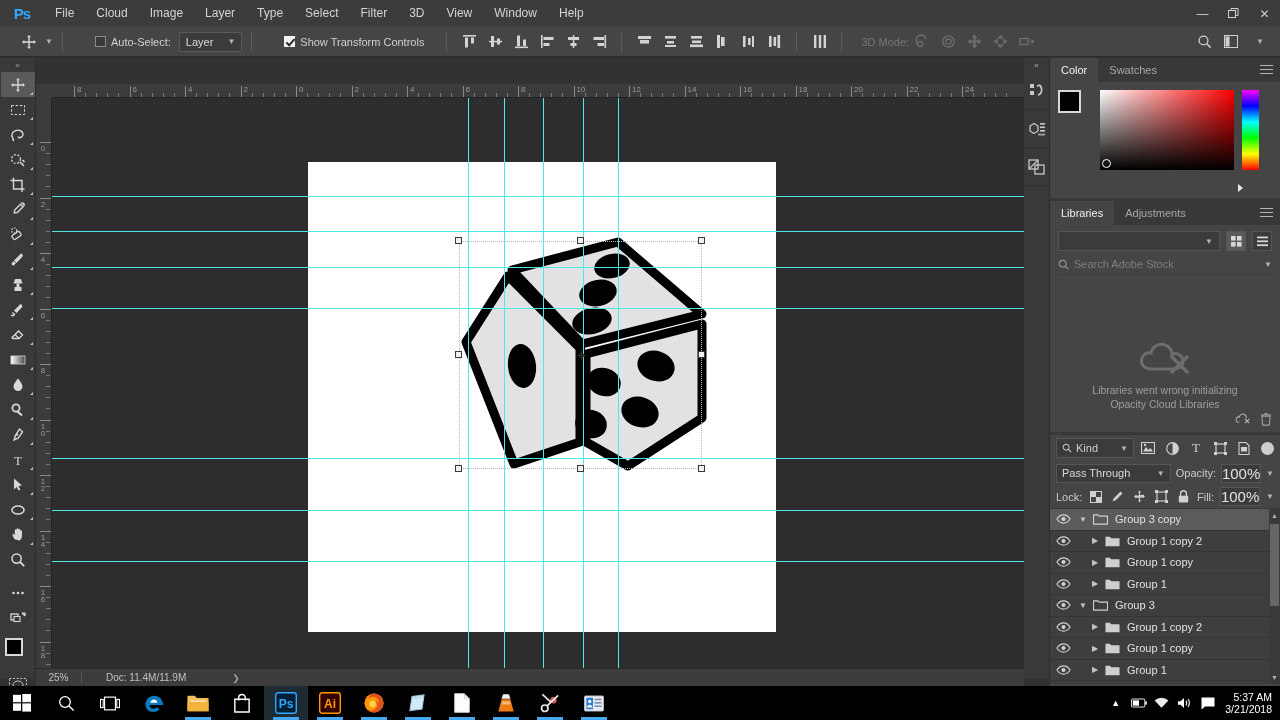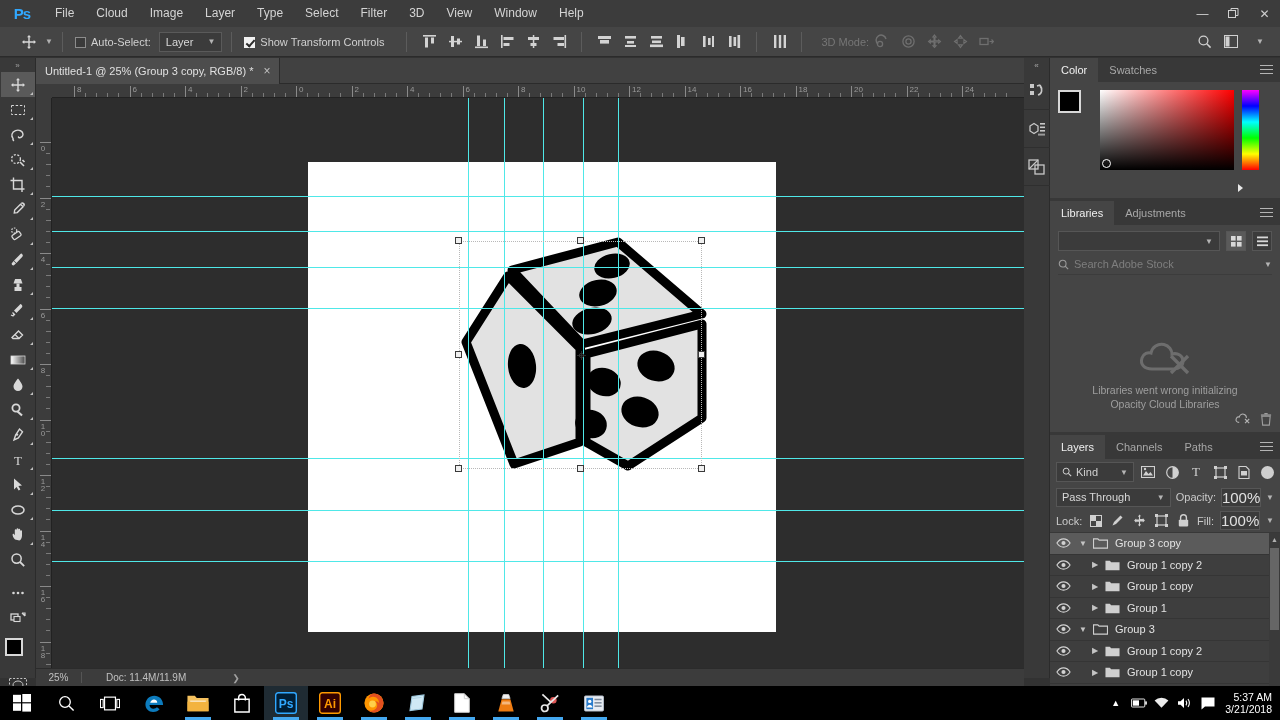--- a/index.html
+++ b/index.html
@@ -39,21 +39,21 @@
     background:#454545; display:flex; align-items:center;
     border-bottom:1px solid #2b2b2b;
   }
   .opt-tool {
     width:26px; height:24px; margin-left:16px;
     display:flex; align-items:center; justify-content:center;
     color:#d8d8d8;
   }
   .opt-caret { margin-left:3px; color:#b0b0b0; font-size:8px; }
   .opt-sep { width:1px; height:20px; background:#5c5c5c; margin:0 9px; }
-  .opt-check { display:flex; align-items:flex-end; margin-left:3px; }
+  .opt-check { display:flex; align-items:center; margin-left:23px; }
   .cb {
     width:11px; height:11px; border:1px solid #8c8c8c; background:#3a3a3a;
     display:inline-block; margin-right:5px; position:relative;
   }
   .cb.on { background:#f2f2f2; border-color:#f2f2f2; }
   .cb.on::after {
     content:""; position:absolute; left:3px; top:0px; width:3px; height:7px;
     border:solid #2a2a2a; border-width:0 2px 2px 0; transform:rotate(42deg);
   }
   .opt-label { font-size:11px; color:#d0d0d0; }
@@ -642,26 +642,20 @@
       <div class="sw-fg"></div>
     </div>
     <div class="qmask">
       <svg width="18" height="14" viewBox="0 0 18 14">
           <rect x="0.5" y="0.5" width="17" height="13" fill="none" stroke="#c6c6c6" stroke-dasharray="2 1.6"></rect>
           <ellipse cx="9" cy="7" rx="5" ry="4" fill="none" stroke="#c6c6c6"></ellipse>
         </svg>
     </div>
   </div>
 
-  <div class="doctab-strip">
-    <div class="doctab">
-      <span>Untitled-1 @ 25% (Group 3 copy, RGB/8) *</span>
-      <span class="x">×</span>
-    </div>
-  </div>
 
   <div class="canvas-area">
     <div class="ruler-corner"></div>
     <div class="ruler-h" id="rulerH">
         <div class="rtick" style="left: 22px; top: 2px; width: 1px; height: 11px;"></div>
         <div class="rlabel" style="left: 25px; top: 2px;">8</div>
         <div class="rtick" style="left: 33.1px; top: 9px; width: 1px; height: 4px; background: rgb(122, 122, 122);"></div>
         <div class="rtick" style="left: 44.2px; top: 9px; width: 1px; height: 6px; background: rgb(122, 122, 122);"></div>
         <div class="rtick" style="left: 55.3px; top: 9px; width: 1px; height: 4px; background: rgb(122, 122, 122);"></div>
         <div class="rtick" style="left: 66.4px; top: 9px; width: 1px; height: 4px; background: rgb(122, 122, 122);"></div>
@@ -1004,30 +998,20 @@
                 <path d="M1.5 3.5h9l-0.9 9.5H2.4z" fill="none" stroke="#9e9e9e" stroke-width="1.2"></path>
                 <rect x="0.5" y="1.5" width="11" height="1.4" fill="#9e9e9e"></rect>
                 <rect x="4.2" y="0" width="3.6" height="1.5" fill="#9e9e9e"></rect>
               </svg>
           </span>
         </div>
       </div>
     </div>
 
     <div class="panel layers-panel" style="margin-top:3px">
-      <div class="ptabs" id="layerTabs">
-        <div class="ptab active">Layers</div>
-          <div class="ptab">Channels</div>
-          <div class="ptab">Paths</div>
-          <div class="pmenu">
-            <i></i>
-            <i></i>
-            <i></i>
-          </div>
-      </div>
 
       <div class="filter-row">
         <div class="filter-kind">
           <span style="display:flex;align-items:center;gap:4px">
             <svg width="10" height="10" viewBox="0 0 12 12">
                 <circle cx="5" cy="5" r="3.6" fill="none" stroke="#d0d0d0" stroke-width="1.2"></circle>
                 <line x1="7.7" y1="7.7" x2="11" y2="11" stroke="#d0d0d0" stroke-width="1.3"></line>
               </svg>
             <span>Kind</span>
           </span>

